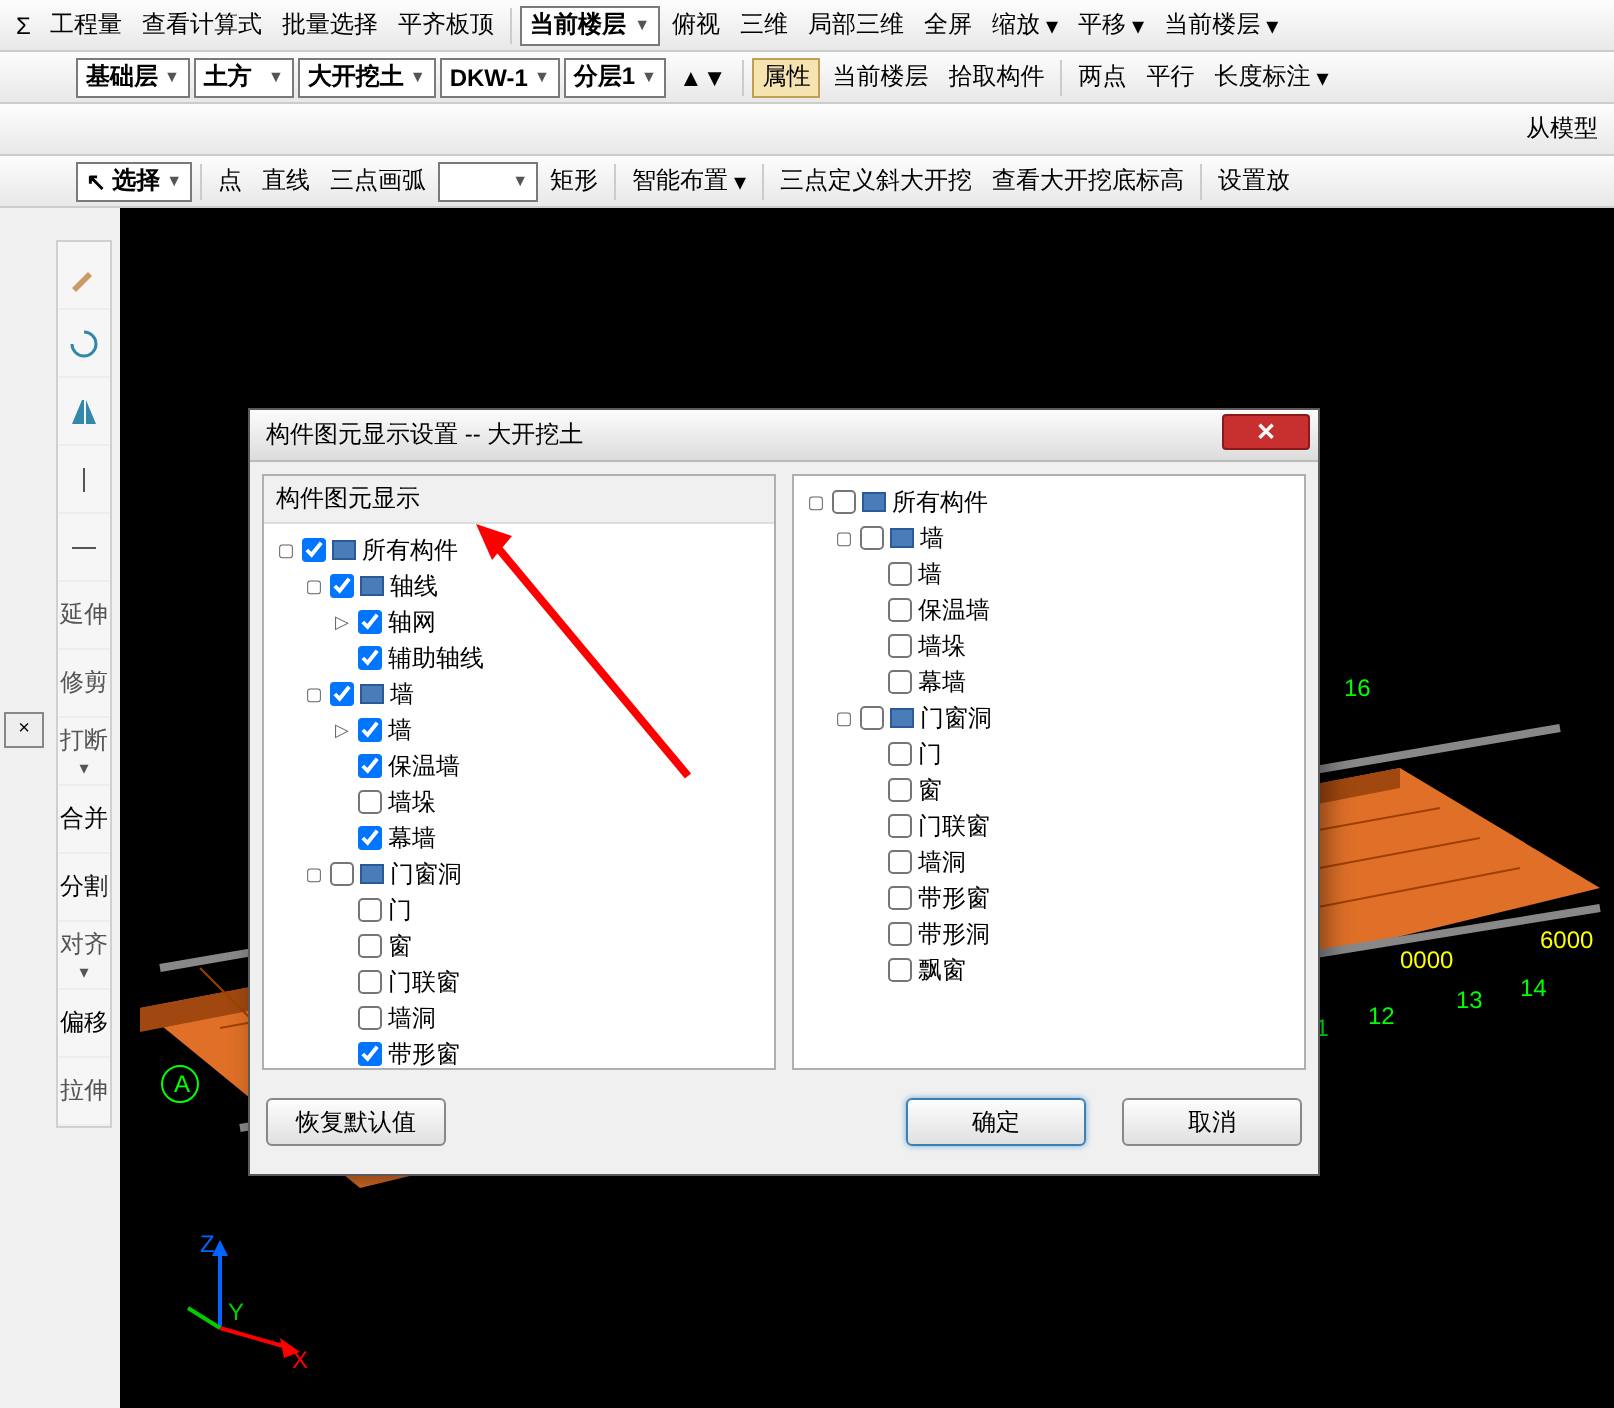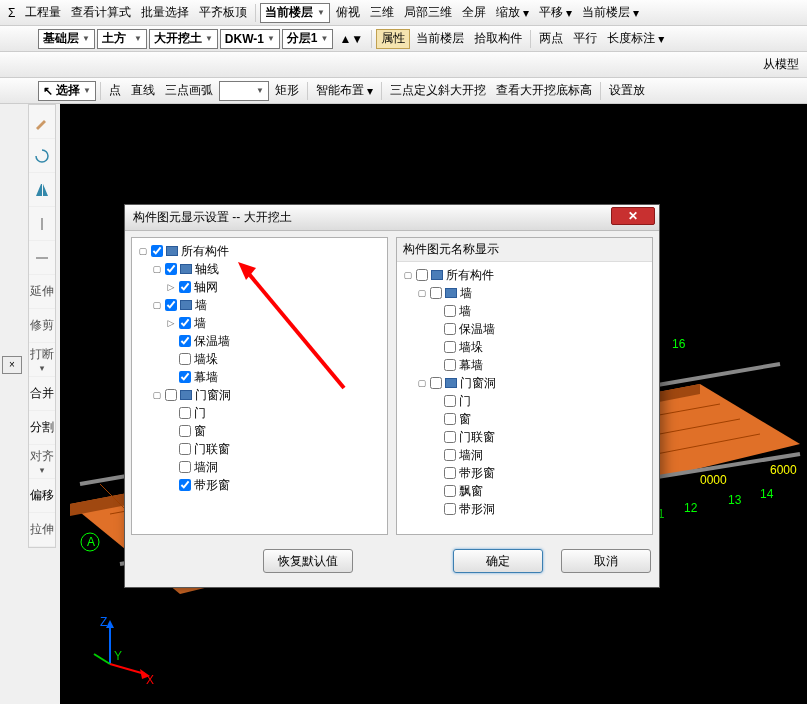--- a/index.html
+++ b/index.html
@@ -3,40 +3,40 @@
 <meta charset="utf-8">
 <style>
 * { margin:0; padding:0; box-sizing:border-box; font-family:"Microsoft YaHei","SimSun",sans-serif; font-size:12px; }
 body { background:#f0f0f0; width:807px; height:704px; overflow:hidden; position:relative; }
 .toolbar { background:linear-gradient(#fdfdfd,#e8e8e8); border-bottom:1px solid #ccc; display:flex; align-items:center; padding:2px 4px; height:26px; gap:2px; }
 .toolbar .btn, .toolbar .sel { display:flex; align-items:center; gap:3px; padding:2px 4px; height:20px; white-space:nowrap; }
 .toolbar .sel { background:#fff; border:1px solid #7a7a7a; min-width:50px;font-weight:bold; }
 .toolbar .sel .arrow { margin-left:auto; font-size:8px; color:#555; }
 .toolbar .sep { width:1px; height:18px; background:#ccc; margin:0 2px; }
 .toolbar .ico { width:14px; height:14px; display:inline-block; }
-.vstrip { position:absolute; left:28px; top:104px; width:28px; background:#f6f6f6; border:1px solid #d0d0d0; }
+.vstrip { position:absolute; left:28px; top:120px; width:28px; background:#f6f6f6; border:1px solid #d0d0d0; }
 .vstrip .vbtn { width:26px; height:34px; display:flex; flex-direction:column; align-items:center; justify-content:center; font-size:11px; color:#555; border-bottom:1px solid #eee; }
 .vstrip .vico { width:16px; height:16px; }
 .canvas { position:absolute; left:60px; top:104px; right:0; bottom:0; background:#000; overflow:hidden; }
 .axis { position:absolute; left:30px; bottom:20px; }
 .dialog { position:absolute; left:124px; top:204px; width:536px; height:384px; background:#f0f0f0; border:1px solid #5a5a5a; box-shadow:4px 4px 12px rgba(0,0,0,.4); }
 .dialog .titlebar { height:26px; background:linear-gradient(#fcfcfc,#dcdcdc); display:flex; align-items:center; padding-left:8px; position:relative; border-bottom:1px solid #bbb; }
 .dialog .titlebar .close { position:absolute; right:4px; top:2px; width:44px; height:18px; background:#c83030; border-radius:2px; color:#fff; display:flex; align-items:center; justify-content:center; font-weight:bold; border:1px solid #8a1a1a; }
 .dialog .body { display:flex; padding:6px; gap:8px; height:310px; }
 .dialog .panel { flex:1; border:1px solid #b0b0b0; background:#fff; display:flex; flex-direction:column; }
 .dialog .panel .phdr { background:#f0f0f0; padding:3px 6px; border-bottom:1px solid #ddd; }
 .dialog .tree { flex:1; overflow-y:scroll; padding:4px; }
 .dialog .tree ul { list-style:none; padding-left:14px; }
 .dialog .tree > ul { padding-left:2px; }
 .dialog .tree li { line-height:18px; white-space:nowrap; }
 .dialog .tree .node { display:flex; align-items:center; gap:3px; }
 .dialog .tree .tw { width:10px; color:#666; font-size:9px; text-align:center; }
 .dialog .tree .cb { width:12px; height:12px; }
 .dialog .tree .folder { width:12px; height:10px; background:#4a7db8; border:1px solid #2a5a98; display:inline-block; }
-.dialog .footer { display:flex; justify-content:flex-end; gap:60px; padding:8px; }
+.dialog .footer { display:flex; justify-content:space-between; gap:60px; padding:8px; }
 .dialog .dbtn { width:90px; height:24px; background:linear-gradient(#fdfdfd,#e0e0e0); border:1px solid #888; border-radius:3px; }
 .dialog .dbtn.primary { border:1px solid #3c7fb1; box-shadow:0 0 3px #6aa8dc;margin-left:40px; }
 .red-arrow { position:absolute; left:234px; top:258px; pointer-events:none; }
 .closer { position:absolute; left:2px; top:356px; width:20px; height:18px; border:1px solid #888; background:#eee; font-size:10px; text-align:center; line-height:16px; }
 </style>
 </head>
 <body>
 
 <div class="toolbar">
   <div class="btn">
@@ -276,20 +276,21 @@
   </svg>
 </div>
 
 <div class="dialog">
   <div class="titlebar">
     <span>构件图元显示设置 -- 大开挖土</span>
     <div class="close">✕</div>
   </div>
   <div class="body">
     <div class="panel">
+      <div class="phdr">构件图元显示</div>
       <div class="tree">
         <ul>
           <li>
               <div class="node">
                 <span class="tw">▢</span>
                 <input type="checkbox" class="cb" checked="" style="">
                 <span class="folder"></span>
                 <span>所有构件</span>
               </div>
             <ul>
@@ -301,20 +302,27 @@
                     <span>轴线</span>
                   </div>
                 <ul>
                   <li>
                       <div class="node">
                         <span class="tw">▷</span>
                         <input type="checkbox" class="cb" checked="" style="">
                         <span>轴网</span>
                       </div>
                     </li>
+                  <li>
+                      <div class="node">
+                        <span class="tw"></span>
+                        <input type="checkbox" class="cb" checked="" style="">
+                        <span>辅助轴线</span>
+                      </div>
+                    </li>
                 </ul>
               </li>
               <li>
                   <div class="node">
                     <span class="tw">▢</span>
                     <input type="checkbox" class="cb" checked="" style="">
                     <span class="folder"></span>
                     <span>墙</span>
                   </div>
                 <ul>
@@ -393,21 +401,20 @@
                     </li>
 
                 </ul>
               </li>
             </ul>
           </li>
         </ul>
       </div>
     </div>
     <div class="panel">
-      <div class="phdr">构件图元名称显示</div>
       <div class="tree">
         <ul>
           <li>
               <div class="node">
                 <span class="tw">▢</span>
                 <input type="checkbox" class="cb" style="">
                 <span class="folder"></span>
                 <span>所有构件</span>
               </div>
             <ul>
@@ -489,28 +496,28 @@
                       <div class="node">
                         <span class="tw"></span>
                         <input type="checkbox" class="cb" style="">
                         <span>带形窗</span>
                       </div>
                     </li>
                   <li>
                       <div class="node">
                         <span class="tw"></span>
                         <input type="checkbox" class="cb" style="">
+                        <span>带形洞</span>
+                      </div>
+                    </li>
+                  <li>
+                      <div class="node">
+                        <span class="tw"></span>
+                        <input type="checkbox" class="cb" style="">
                         <span>飘窗</span>
-                      </div>
-                    </li>
-                  <li>
-                      <div class="node">
-                        <span class="tw"></span>
-                        <input type="checkbox" class="cb" style="">
-                        <span>带形洞</span>
                       </div>
                     </li>
 
                 </ul>
               </li>
             </ul>
           </li>
         </ul>
       </div>
     </div>

